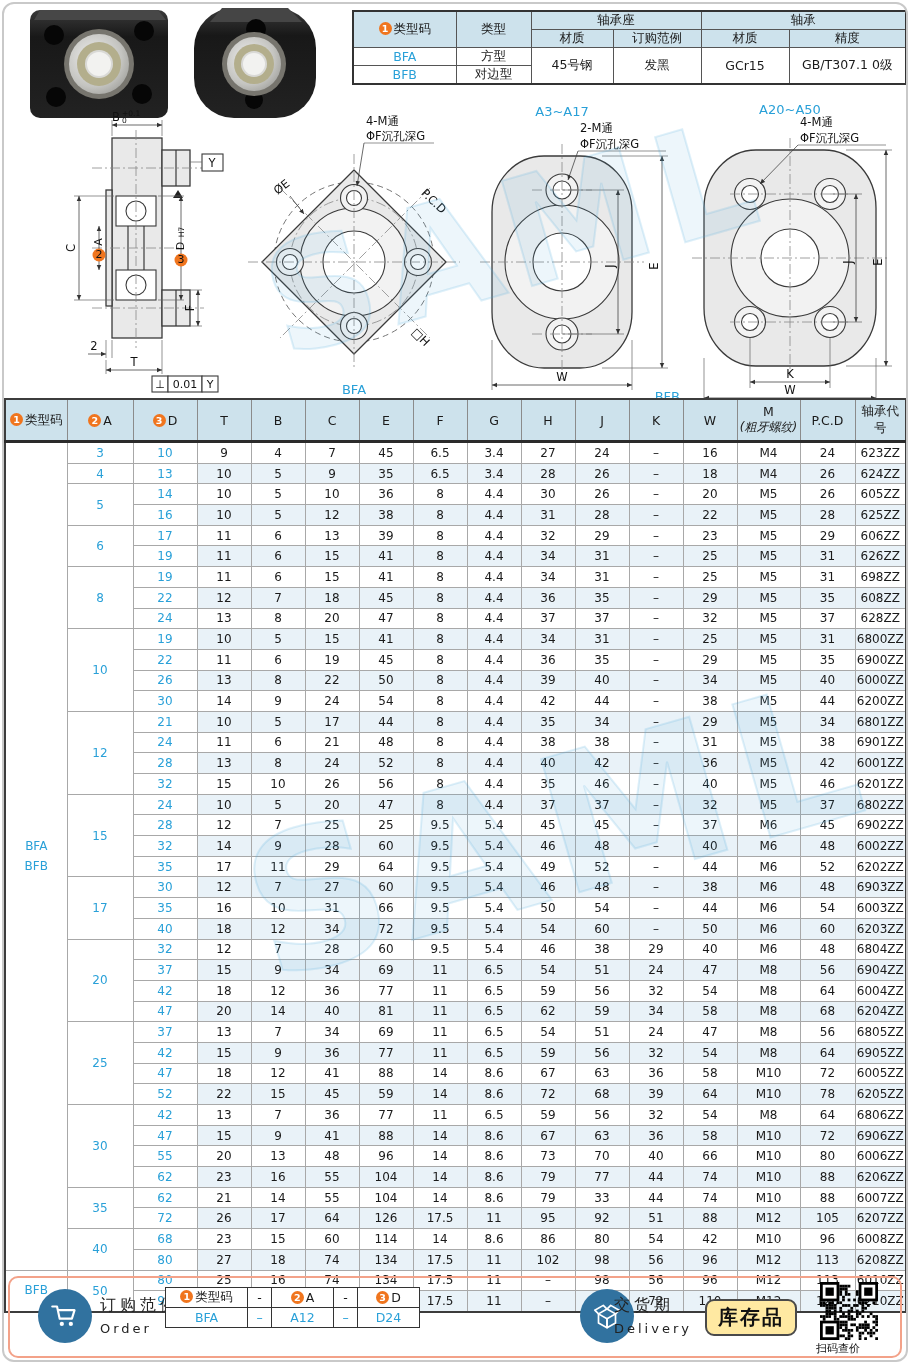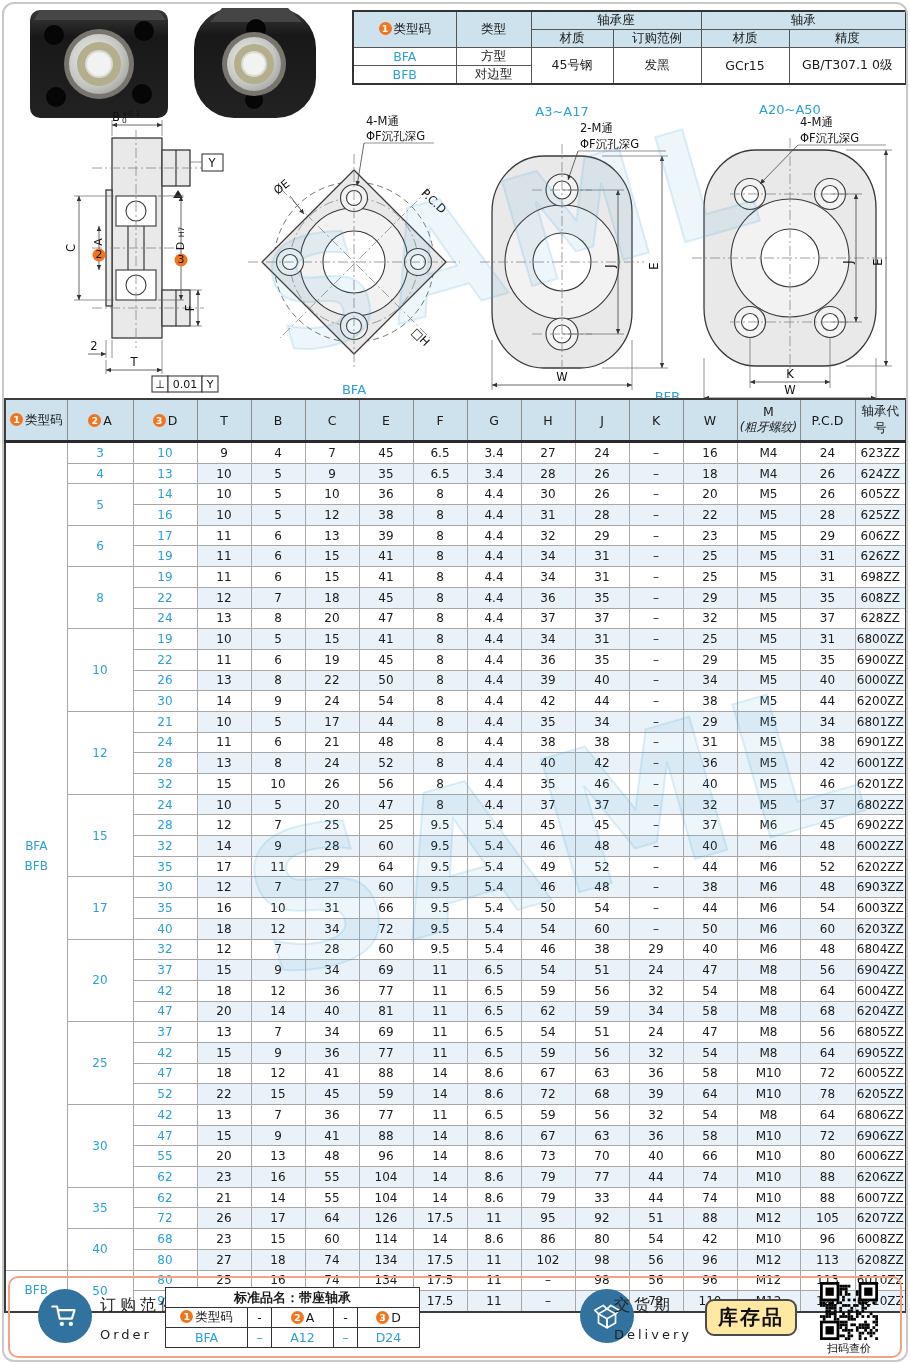--- a/index.html
+++ b/index.html
@@ -51,29 +51,29 @@
   table.main td.tc{font-size:12px;line-height:1.7;}
   table.main tr.gs td{border-top:1px solid #555;}
 
   
   .bottom{position:absolute;left:8px;top:1276px;width:890px;height:78px;border:2px solid #f3a289;
       border-radius:10px;z-index:2;}
   .icircle{position:absolute;width:54px;height:54px;border-radius:50%;background:#31729f;
       display:flex;align-items:center;justify-content:center;}
   .btext{position:absolute;color:#222;}
   .t-cn{font-size:16px;letter-spacing:4px;white-space:nowrap;}
-  .t-en{font-size:13px;letter-spacing:3px;margin-top:11px;white-space:nowrap;}
+  .t-en{font-size:13px;letter-spacing:3px;margin-top:5px;white-space:nowrap;}
   table.order{position:absolute;left:155px;top:9px;border-collapse:collapse;table-layout:fixed;}
   table.order td{border:1.5px solid #333;text-align:center;font-size:12.5px;height:19px;padding:0;background:#fff;}
   table.order td.tt{font-weight:bold;font-size:13px;}
   .badge{position:absolute;left:695px;top:21px;width:88px;height:33px;background:#ffe9a2;
       border:2px solid #4a4a4a;border-radius:9px;display:flex;align-items:center;justify-content:center;
       font-size:20px;font-weight:bold;letter-spacing:2px;color:#111;}
   .qr{position:absolute;left:810px;top:4px;}
-  .qr-cap{position:absolute;left:806px;top:63px;width:66px;text-align:center;font-size:11px;color:#111;}
+  .qr-cap{position:absolute;left:806px;top:63px;width:66px;font-size:11px;color:#111;}
 </style>
 </head>
 <body>
 
 <div class="frame"></div>
 <div class="wm wm1">SAML</div>
 <div class="wm wm2">SAML</div>
 
 <svg class="photos" width="320" height="118" viewBox="0 0 320 118">
   <defs>
@@ -1075,23 +1075,20 @@
   </div>
   <table class="order">
     <colgroup>
         <col style="width:82px">
         <col style="width:24px">
         <col style="width:62px">
         <col style="width:24px">
         <col style="width:62px">
       </colgroup>
     <tbody>
-        <tr>
-          <td class="tt" colspan="5">标准品名：带座轴承</td>
-        </tr>
     <tr>
           <td><span class="mk">1</span>类型码</td>
           <td>-</td>
           <td><span class="mk">2</span>A</td>
           <td>-</td>
           <td><span class="mk">3</span>D</td>
         </tr>
     <tr>
           <td class="blue">BFA</td>
           <td class="blue">–</td>

